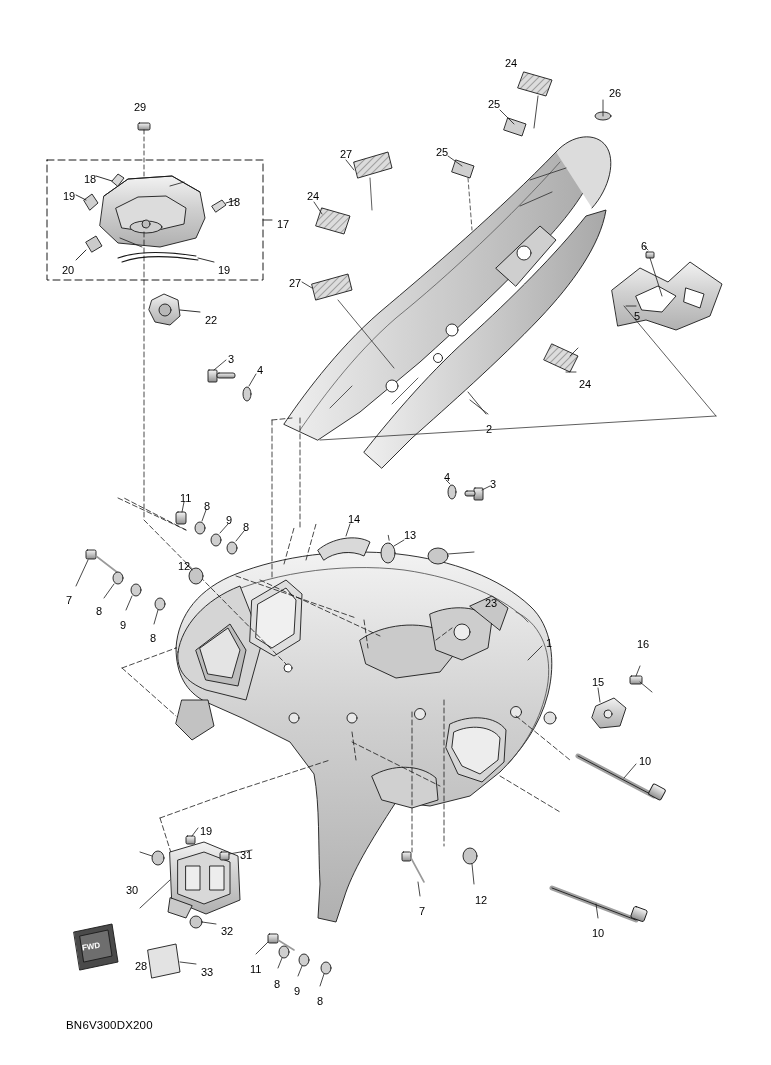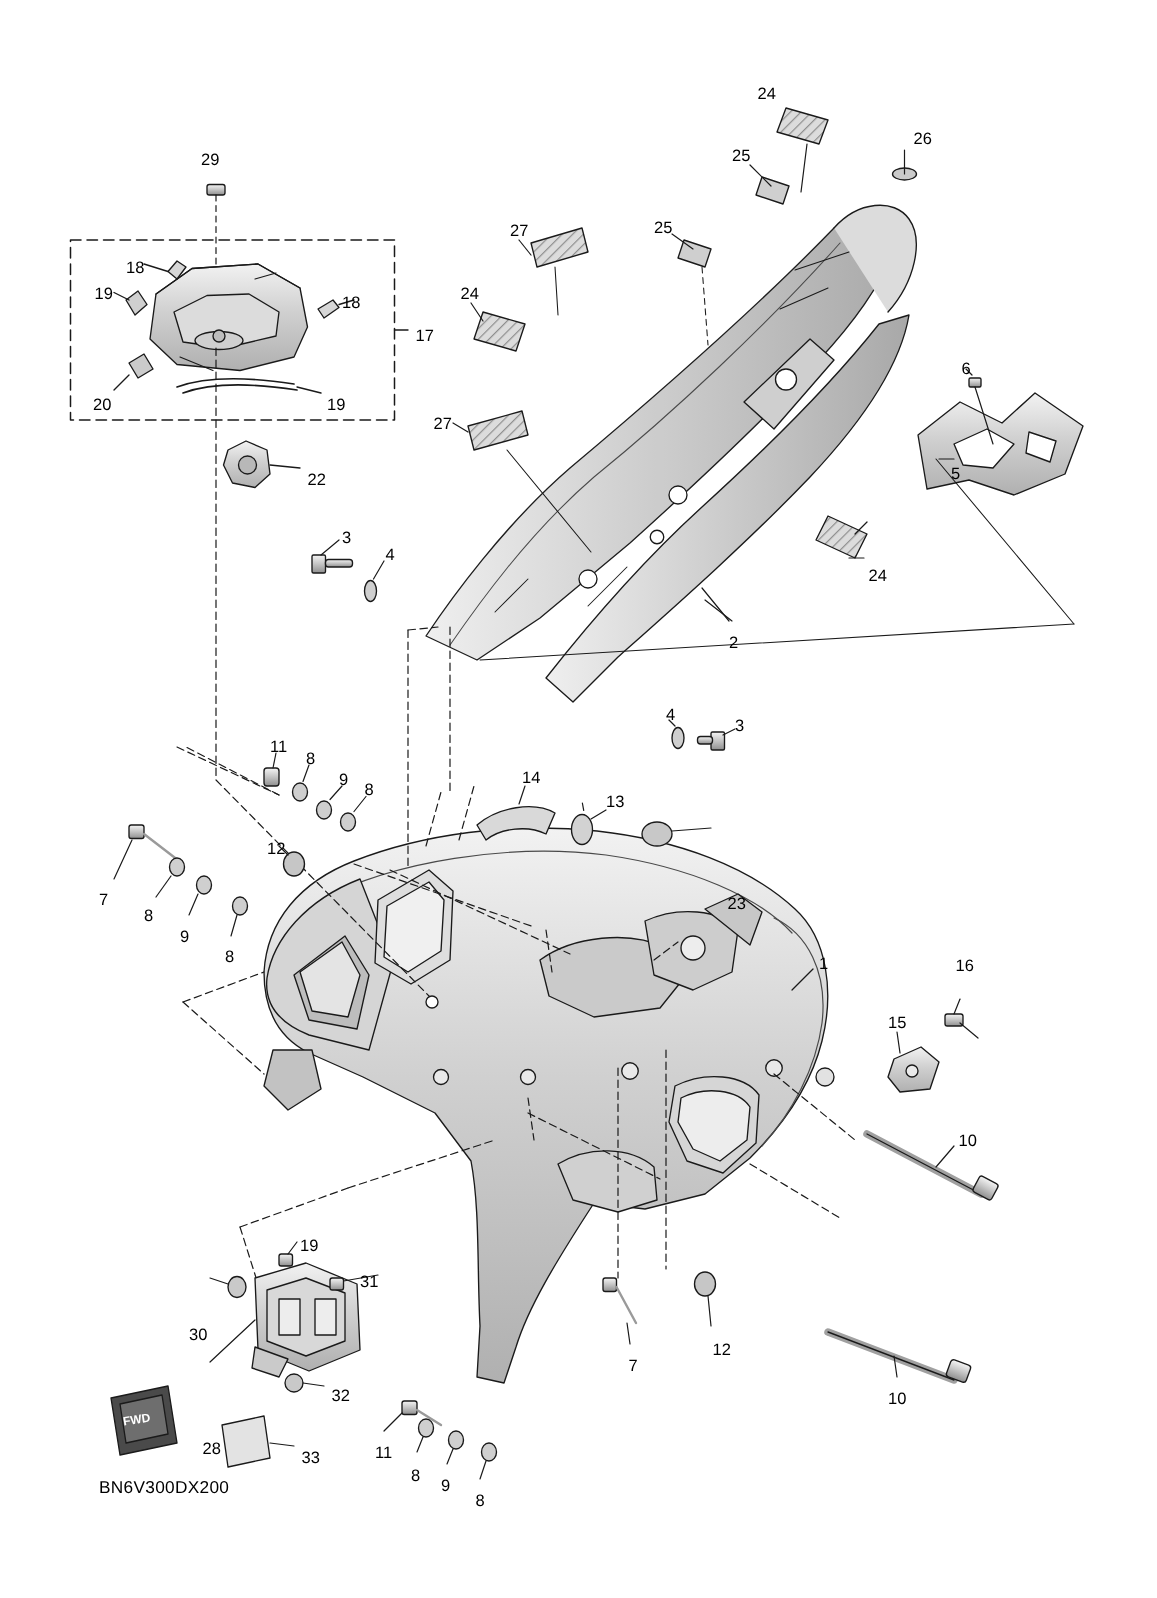--- a/index.html
+++ b/index.html
@@ -33,20 +33,21 @@
     white-space: nowrap;
     user-select: none;
   }
   .partcode {
     position: absolute;
     font-family: "Liberation Sans", sans-serif;
     font-size: 11.5px;
     letter-spacing: 0.2px;
     color: #000000;
     white-space: nowrap;
+    margin-top: 33px;
   }
   .fwd-label {
     position: absolute;
     font-family: "Liberation Sans", sans-serif;
     font-size: 8px;
     font-weight: bold;
     color: #ffffff;
   }
 </style>
 </head>

